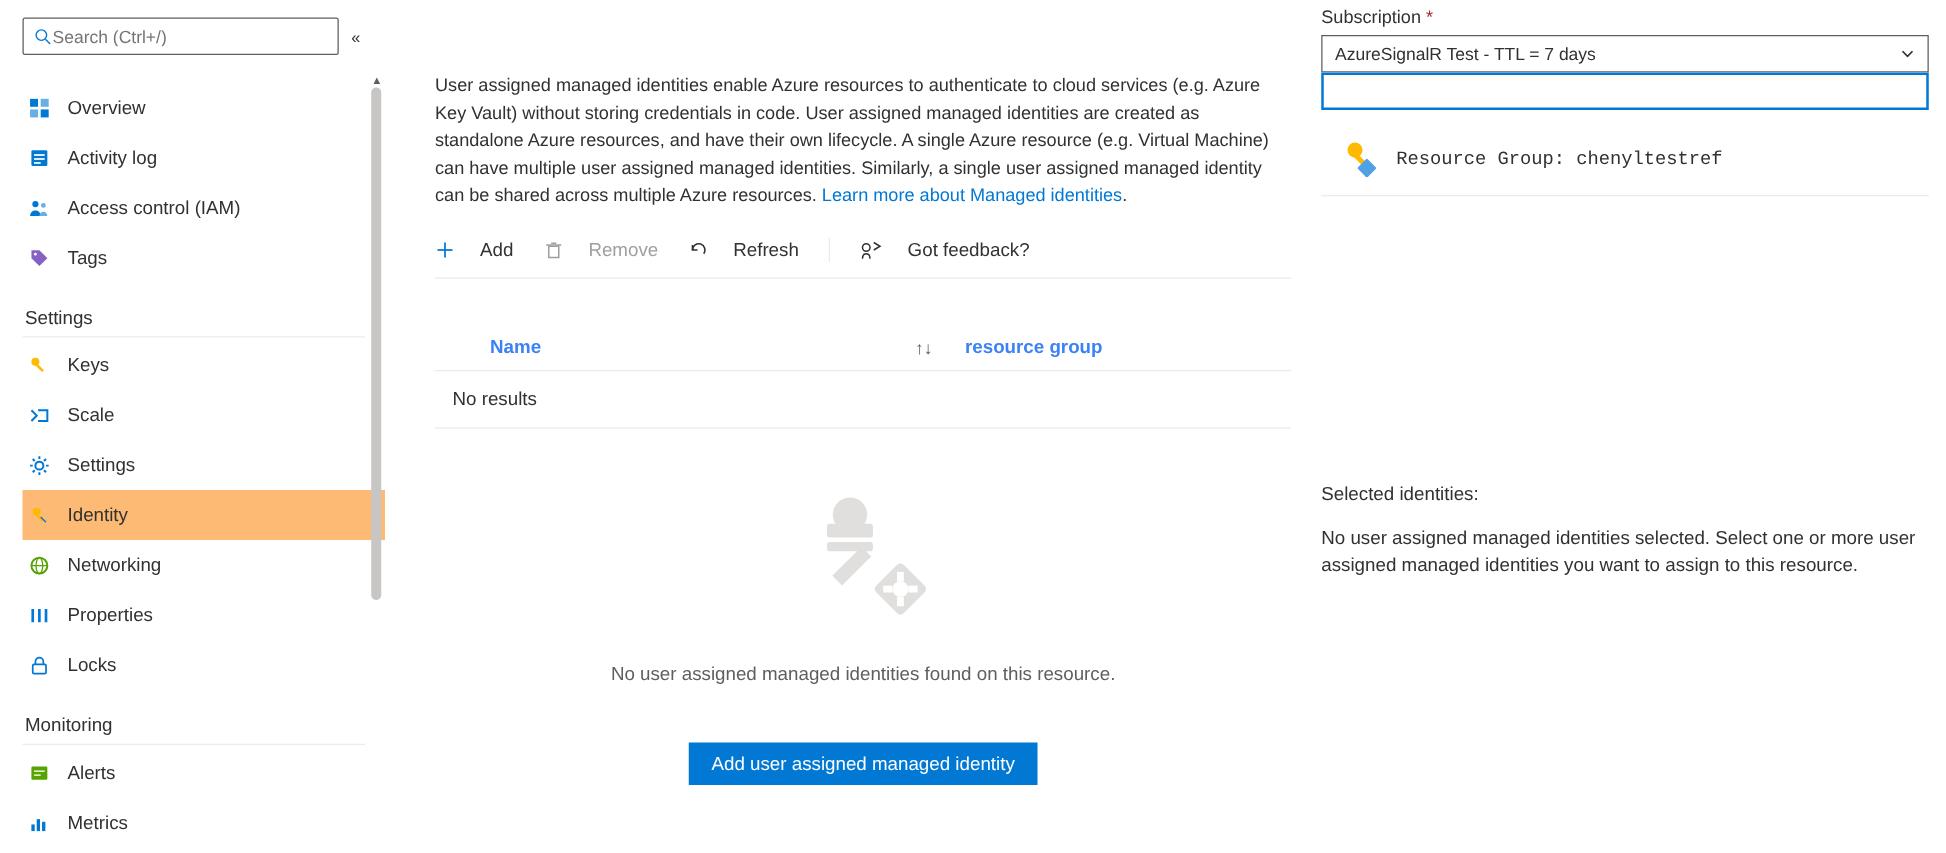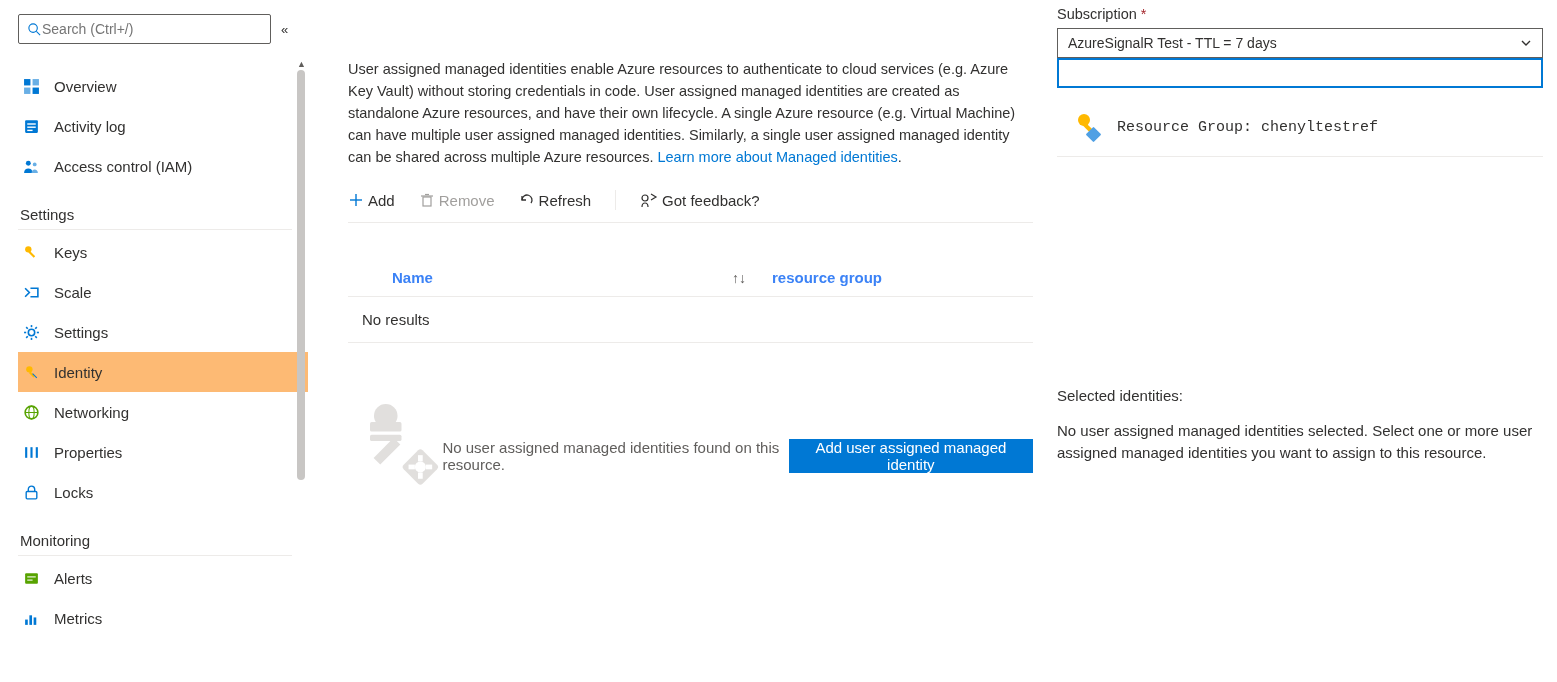--- a/index.html
+++ b/index.html
@@ -24,33 +24,33 @@
   .sb-rule { border:none; border-top:1px solid #edebe9; margin:6px 16px 2px 0; }
 
   
   .main { flex:1; padding: 34px 0 0 40px; position:relative; min-width:0; }
   .tabs { display:flex; gap:34px; }
   .tab { font-size:16px; color:#323130; padding-bottom:8px; cursor:pointer; }
   .tab.active { color:#323130; border-bottom:3px solid #0078d4; font-weight:400; }
   .desc { margin-top:24px; font-size:14.5px; line-height:22px; color:#323130; max-width:740px; }
   .desc a { color:#0078d4; text-decoration:none; }
   .toolbar { display:flex; align-items:center; gap:24px; margin-top:22px; padding-bottom:12px; border-bottom:1px solid #edebe9; }
-  .tbtn { display:flex; align-items:center; gap:4px; font-size:15px; color:#323130; cursor:pointer; }
+  .tbtn { display:flex; align-items:center; gap:20px; font-size:15px; color:#323130; cursor:pointer; }
   .tbtn.disabled { color:#a19f9d; cursor:not-allowed; }
   .tb-divider { width:1px; height:20px; background:#edebe9; }
   .table { margin-top:46px; }
   .thead { display:flex; align-items:center; padding:0 12px 10px 44px; border-bottom:1px solid #edebe9; }
   .th { font-size:15px; font-weight:600; color:#3b82f6; }
   .th-name { flex:0 0 340px; }
   .th-sort { width:40px; color:#605e5c; }
   .trow { padding:14px 12px 14px 14px; border-bottom:1px solid #edebe9; font-size:15px; }
-  .empty { display:flex; align-items:center; margin-top:38px; }
+  .empty { display:flex; flex-direction:column; align-items:center; margin-top:38px; }
   .empty .glyph { width:110px; height:120px; }
   .empty .msg { margin-top:30px; font-size:15px; color:#605e5c; }
-  .primary-btn { margin-top:30px; background:#0078d4; color:#fff; border:none; height:34px; padding:0 18px; font-size:15px; cursor:pointer; }
+  .primary-btn { margin-top:46px; background:#0078d4; color:#fff; border:none; height:34px; padding:0 18px; font-size:15px; cursor:pointer; }
 
   
   .panel { width:524px; flex-shrink:0; padding: 6px 14px 0 24px; }
   .field-label { font-size:14.5px; color:#323130; margin-bottom:6px; }
   .req { color:#a4262c; }
   .select { display:flex; align-items:center; justify-content:space-between; height:30px; border:1px solid #605e5c; padding:0 10px; font-size:14px; cursor:pointer; }
   .combo { height:30px; border:2px solid #0078d4; padding:0 10px; font-size:14px; outline:none; width:100%; margin-bottom:6px; }
   .result-item { display:flex; align-items:center; gap:14px; padding:18px 4px 14px 16px;font-family:Liberation Mono, monospace; }
   .result-item .rg-label { font-size:15px; color:#323130; }
   .panel-rule { border:none; border-top:1px solid #edebe9; }
@@ -107,20 +107,29 @@
       <div class="sb-item">
         <span class="icon">
             <svg width="17" height="17" viewBox="0 0 16 16">
               <circle cx="5" cy="5" r="2.3" fill="#0078d4"></circle>
               <path d="M1 14c0-2.8 1.8-4.2 4-4.2s4 1.4 4 4.2" fill="#0078d4"></path>
               <circle cx="11" cy="6" r="1.8" fill="#69afe5"></circle>
               <path d="M8 14c0-2 1.4-3.2 3-3.2s3 1.2 3 3.2" fill="#69afe5"></path>
             </svg>
           </span>
         <span class="label">Access control (IAM)</span>
+      </div>
+      <div class="sb-item">
+        <span class="icon">
+            <svg width="17" height="17" viewBox="0 0 16 16">
+              <path d="M2 2h6l6 6-6 6-6-6V2z" fill="#8661c5"></path>
+              <circle cx="5" cy="5" r="1" fill="#fff"></circle>
+            </svg>
+          </span>
+        <span class="label">Tags</span>
       </div>
 
       <div class="sb-section">Settings</div>
       <hr class="sb-rule">
 
       <div class="sb-item">
         <span class="icon">
             <svg width="17" height="17" viewBox="0 0 16 16">
               <circle cx="5" cy="5" r="3" fill="#ffb900"></circle>
               <rect x="6.5" y="6.5" width="7" height="2" transform="rotate(45 6.5 6.5)" fill="#ffb900"></rect>

